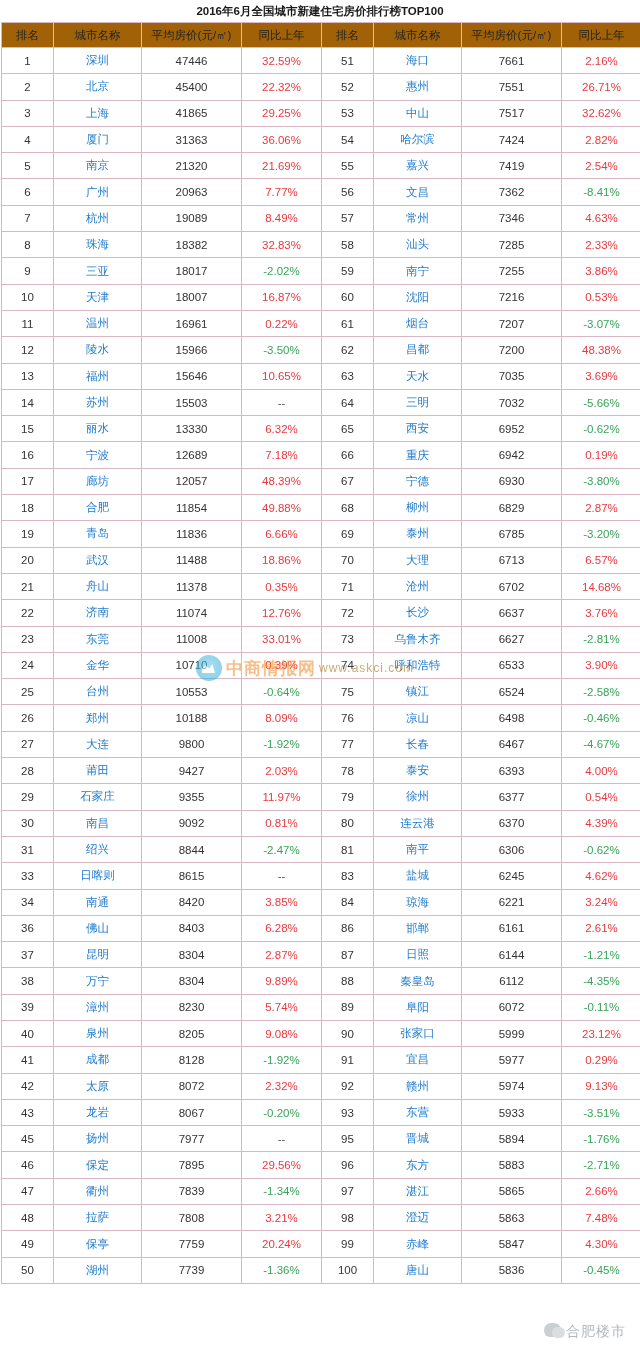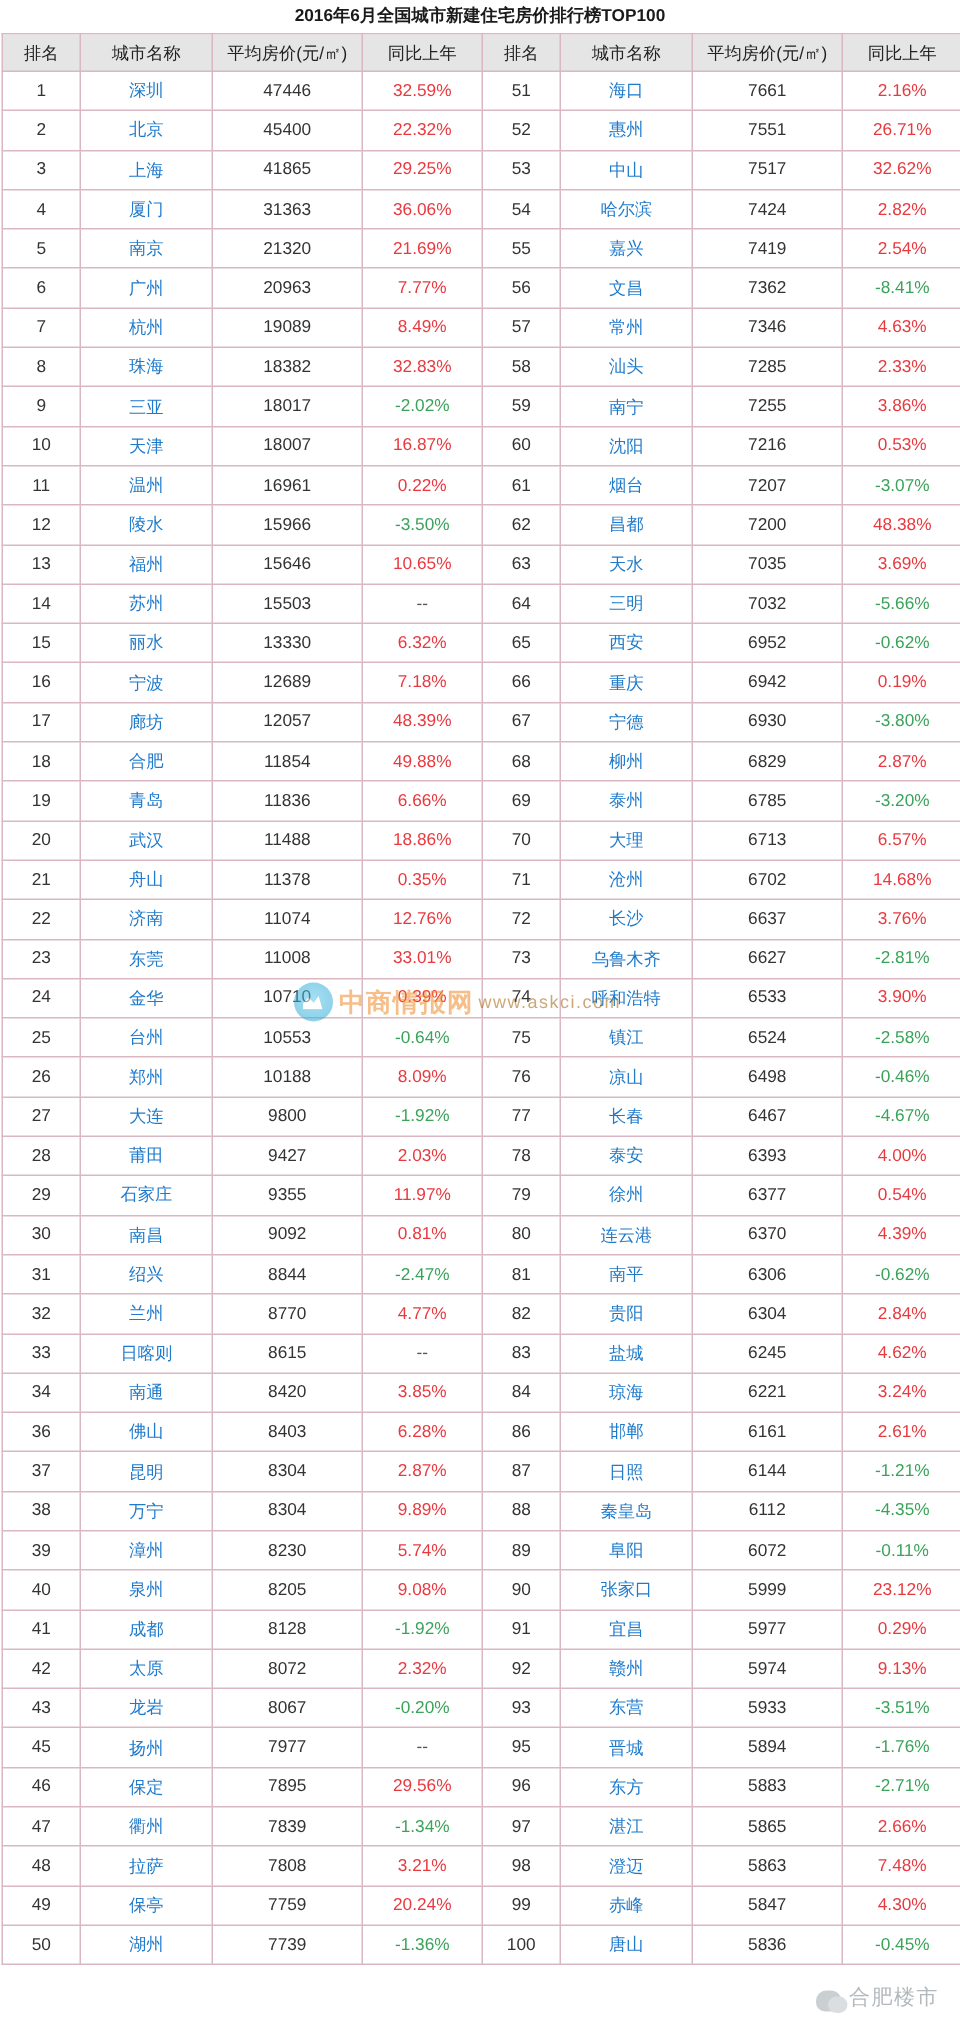--- a/index.html
+++ b/index.html
@@ -40,21 +40,21 @@
     border: 1px solid #d9b8c4;
     height: 25.3px;
     text-align: center;
     vertical-align: middle;
     font-size: 11.5px;
     padding: 0;
     overflow: hidden;
     white-space: nowrap;
   }
   table.rank th {
-    background: #e5e5e5;
+    background: #a16207;
     font-weight: normal;
     color: #222;
     font-size: 11.5px;
     height: 24px;
   }
   col.c-rank { width: 52px; }
   col.c-city { width: 88px; }
   col.c-price { width: 100px; }
   col.c-yoy { width: 80px; }
   td.rank-cell { color: #333; font-size: 11.5px; }
@@ -100,21 +100,21 @@
     font-size: 12px;
     color: #a16207;
     letter-spacing: 1px;
     margin-left: 3px;
   }
   .wm-br {
     position: absolute;
     right: 14px;
     bottom: 14px;
     display: flex;
-    align-items: flex-end;
+    align-items: flex-start;
     opacity: 0.75;
     pointer-events: none;
   }
   .wm-br .wechat {
     width: 17px; height: 14px;
     background: #b9bfc4;
     border-radius: 7px 7px 6px 6px;
     margin-right: 5px;
     position: relative;
   }
@@ -469,30 +469,20 @@
           <td class="rank-cell">31</td>
           <td class="city-cell">绍兴</td>
           <td class="price-cell">8844</td>
           <td class="yoy-cell neg">-2.47%</td>
           <td class="rank-cell">81</td>
           <td class="city-cell">南平</td>
           <td class="price-cell">6306</td>
           <td class="yoy-cell neg">-0.62%</td>
         </tr>
         <tr>
-          <td class="rank-cell">32</td>
-          <td class="city-cell">兰州</td>
-          <td class="price-cell">8770</td>
-          <td class="yoy-cell pos">4.77%</td>
-          <td class="rank-cell">82</td>
-          <td class="city-cell">贵阳</td>
-          <td class="price-cell">6304</td>
-          <td class="yoy-cell pos">2.84%</td>
-        </tr>
-        <tr>
           <td class="rank-cell">33</td>
           <td class="city-cell">日喀则</td>
           <td class="price-cell">8615</td>
           <td class="yoy-cell flat">--</td>
           <td class="rank-cell">83</td>
           <td class="city-cell">盐城</td>
           <td class="price-cell">6245</td>
           <td class="yoy-cell pos">4.62%</td>
         </tr>
         <tr>

